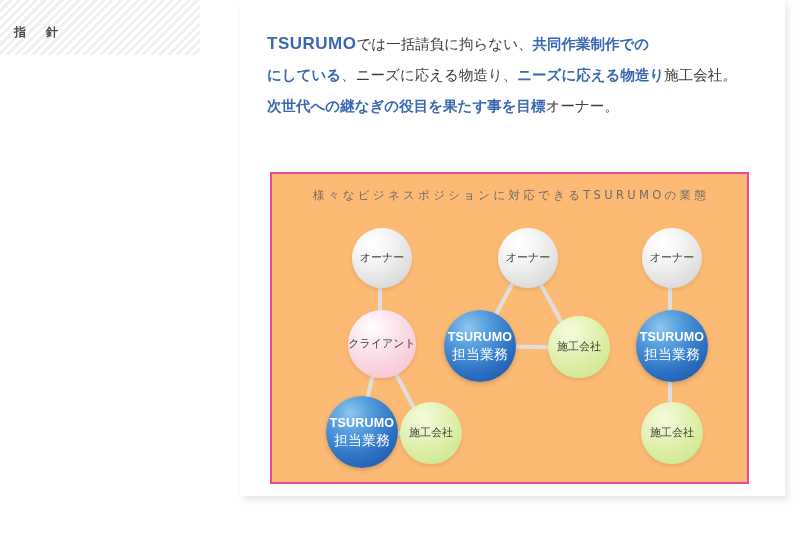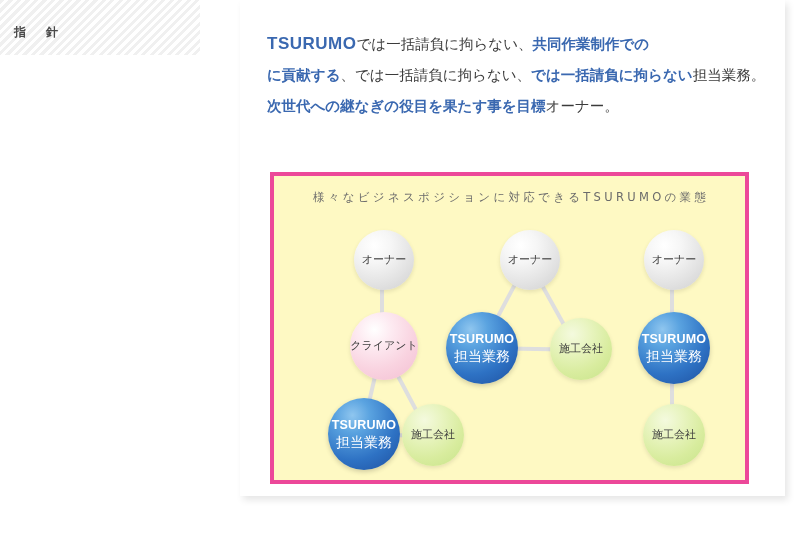--- a/index.html
+++ b/index.html
@@ -77,22 +77,22 @@
     font-family: "Liberation Sans", "DejaVu Sans", sans-serif;
     font-size: 17px;
     letter-spacing: 0.5px;
   }
 
   
   #diagram-panel {
     position: absolute;
     left: 30px; top: 172px;
     width: 479px; height: 312px;
-    border: 4px solid #ec4899;
-    background: #fef9c3;
+    border: 2px solid #ec4899;
+    background: #fdba74;
     box-sizing: border-box;
   }
   #diagram-title {
     position: absolute;
     left: 0; top: 14px;
     width: 100%;
     text-align: center;
     font-family: "DejaVu Sans", sans-serif;
     font-size: 11.5px;
     color: #6b6b6b;
@@ -182,21 +182,21 @@
 
 <div id="content-card">
 
   <div id="lead-block">
 
     <div class="lead-line">
       <span class="brand">TSURUMO</span><span>では一括請負に拘らない、</span><span class="em">共同作業制作での</span>
     </div>
 
     <div class="lead-line">
-      <span class="em">に貢献する</span><span>、では一括請負に拘らない、</span><span class="em">では一括請負に拘らない</span><span>担当業務。</span>
+      <span class="em">にしている</span><span>、ニーズに応える物造り、</span><span class="em">ニーズに応える物造り</span><span>施工会社。</span>
     </div>
 
 
     <div class="lead-line">
       <span class="em">次世代への継なぎの役目を果たす事を目標</span><span>オーナー。</span>
     </div>
 
   </div>
 
   <div id="diagram-panel">

